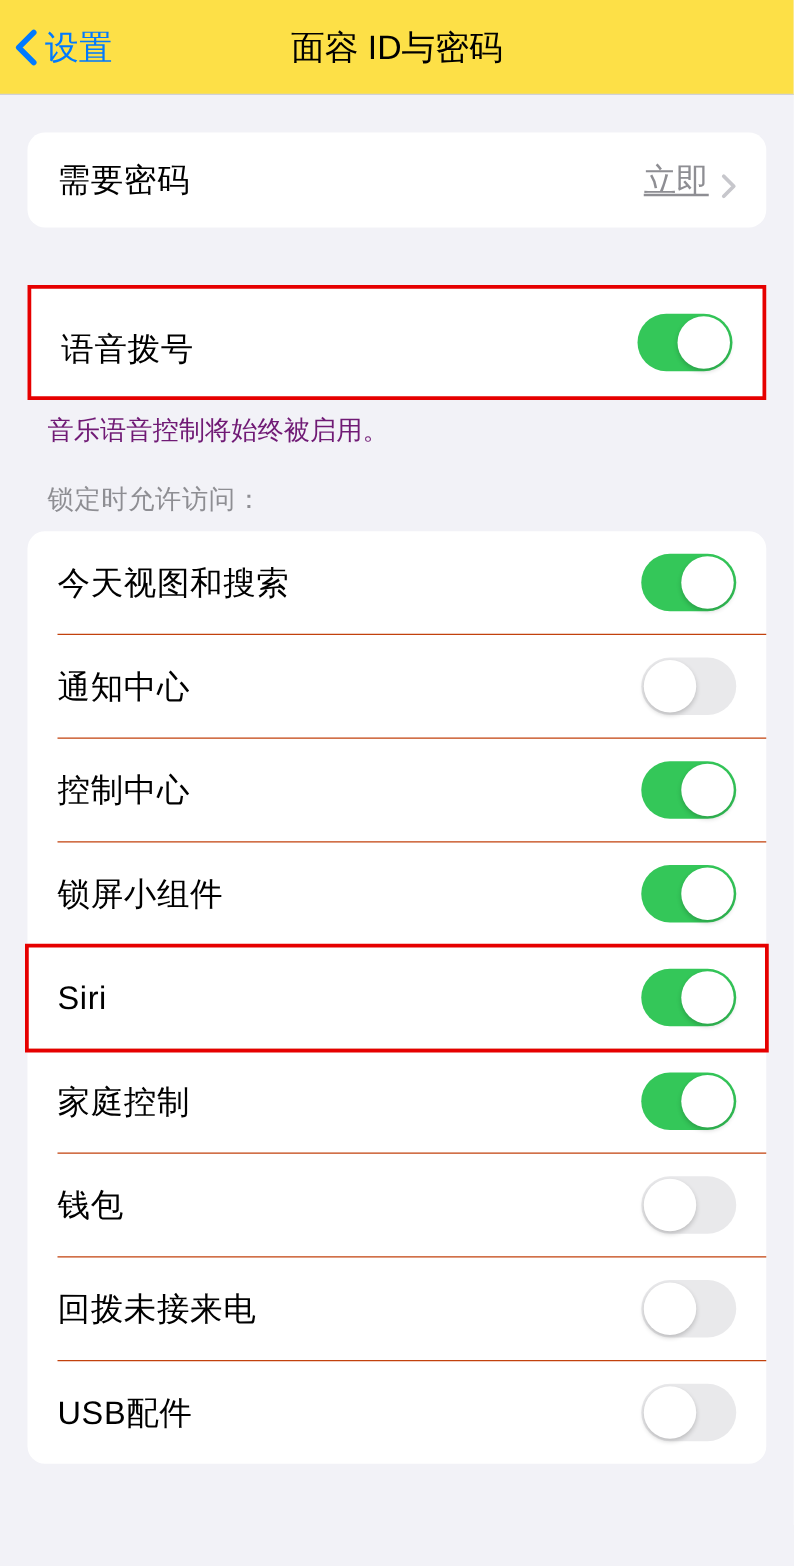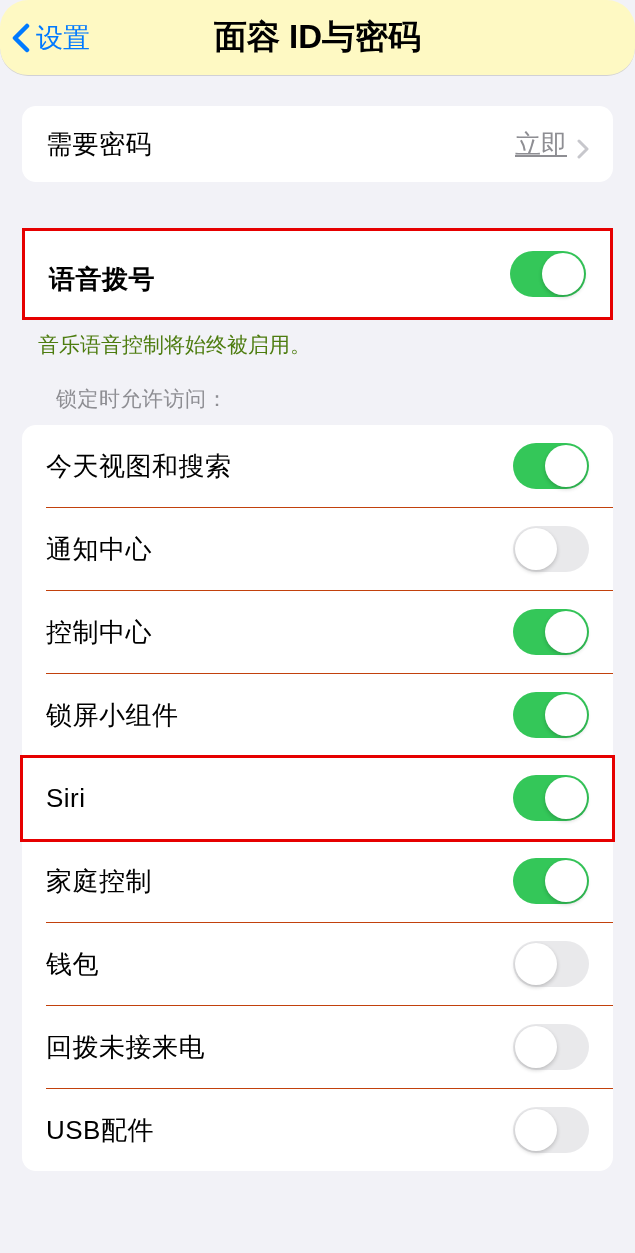--- a/index.html
+++ b/index.html
@@ -10,48 +10,47 @@
     }
     body {
       font-family: -apple-system, "PingFang SC", "Helvetica Neue", sans-serif;
       background: #f2f2f7;
       width: 635px;
       height: 1253px;
       overflow: hidden;
     }
     .nav-bar {
       height: 76px;
-      background: #fef9c3;
+      background: #fde047;
       border-bottom: 1px solid #d1d1d6;
       position: relative;
       display: flex;
       align-items: center;
       justify-content: center;
-      border-radius: 28px;
     }
     .back-button {
       position: absolute;
       left: 12px;
       display: flex;
       align-items: center;
       color: #007aff;
       font-size: 27px;
       cursor: pointer;
     }
     .back-chevron {
       width: 18px;
       height: 30px;
       margin-right: 6px;
     }
     .back-chevron svg {
       display: block;
     }
     .nav-title {
-      font-size: 33px;
-      font-weight: 700;
+      font-size: 27px;
+      font-weight: 400;
       color: #000;
     }
     .content {
       padding-top: 30px;
     }
     .group {
       background: #fff;
       border-radius: 14px;
       margin: 0 22px;
       overflow: hidden;
@@ -61,21 +60,20 @@
     }
     .highlight-wrapper {
       border: 3px solid #e60000;
       border-radius: 0;
       margin: 0 22px;
       background: #fff;
     }
     .highlight-wrapper .row {
       padding-left: 10px;
       padding-right: 10px;
-      font-weight: bold;
     }
     .row {
       display: flex;
       align-items: flex-end;
       justify-content: space-between;
       padding: 20px 24px;
       min-height: 76px;
     }
     .row-label {
       font-size: 26px;
@@ -120,28 +118,28 @@
       box-shadow: 0 2px 4px rgba(0,0,0,0.2);
     }
     .toggle-on .toggle-knob {
       right: 2px;
     }
     .toggle-off .toggle-knob {
       left: 2px;
     }
     .footer-text {
       font-size: 21px;
-      color: #4d7c0f;
+      color: #701a75;
       padding: 10px 38px 0;
       line-height: 1.4;
     }
     .header-text {
       font-size: 21px;
       color: #8e8e93;
-      padding: 26px 56px 12px;
+      padding: 26px 38px 12px;
       letter-spacing: 0.5px;
     }
     .list-group {
       background: #fff;
       border-radius: 14px;
       margin: 0 22px;
     }
     .list-row {
       display: flex;
       align-items: center;

